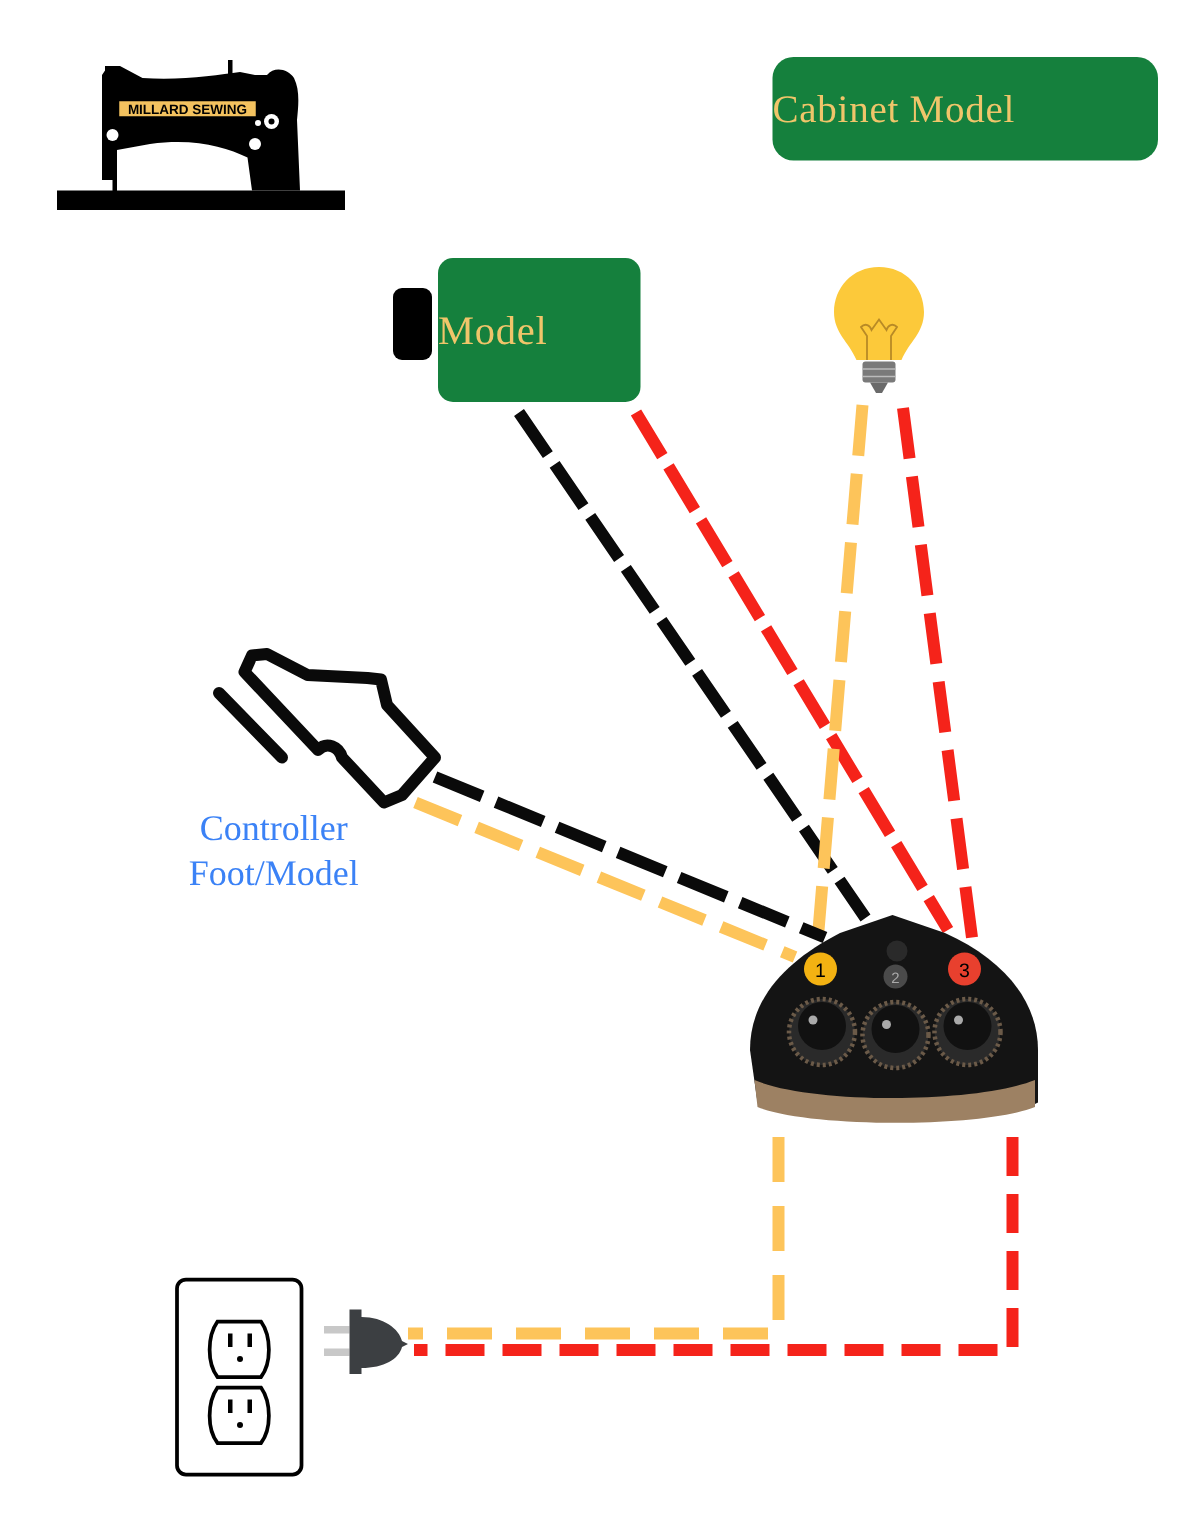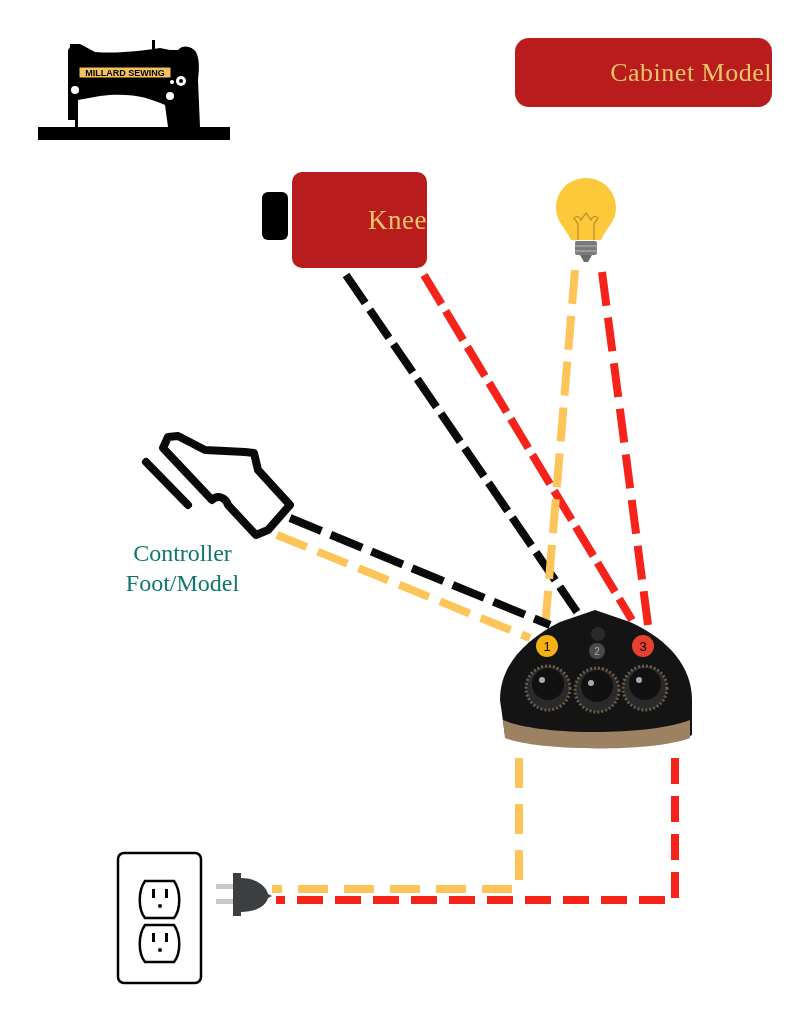--- a/index.html
+++ b/index.html
@@ -1,21 +1,21 @@
 <!DOCTYPE html>
 <html><head>
   <meta charset="utf-8">
   <style>
     html, body { margin: 0; padding: 0; background: #ffffff; }
     body { width: 791px; height: 1024px; position: relative; overflow: hidden;
            font-family: "DejaVu Serif", serif; }
     #diagram { position: absolute; left: 0; top: 0; width: 791px; height: 1024px; }
     .badge {
-      position: absolute; background: #b91c1c; border-radius: 14px;
-      display: flex; align-items: center; justify-content: flex-end;
+      position: absolute; background: #15803d; border-radius: 14px;
+      display: flex; align-items: center; justify-content: flex-start;
       font-family: "Liberation Serif", serif; letter-spacing: 0.5px;
     }
     #model-badge { left: 515px; top: 38px; width: 257px; height: 69px; font-size: 26px; }
     #motor-body { left: 292px; top: 172px; width: 135px; height: 96px; border-radius: 10px; font-size: 27px; }
     #motor-cap { position: absolute; left: 262px; top: 192px; width: 26px; height: 48px; background: #000; border-radius: 6px; }
     .label-text { position: absolute; font-family: "Liberation Serif", serif; font-size: 24px; line-height: 30px; }
     #controller-label { left: 110px; top: 538px; text-align: center; width: 145px; }
   </style>
 </head>
 <body>
@@ -113,19 +113,19 @@
     <path d="M233 873 L241 873 L241 878 C256 878 266 886 268 894 L272 896 L268 898 C266 906 256 912 241 912 L241 916 L233 916 Z" fill="#3c3f42"></path>
   </g>
 </svg>
 
 <div id="model-badge" class="badge">
   <span style="color:#f0c56a">Cabinet Model</span>
 </div>
 
 <div id="motor-cap"></div>
 <div id="motor-body" class="badge">
-  <span style="color:#f0c56a">Knee</span>
+  <span style="color:#f0c56a">Model</span>
 </div>
 
-<div id="controller-label" class="label-text" style="color:#0f766e">
+<div id="controller-label" class="label-text" style="color:#3b82f6">
   <div>Controller</div>
   <div>Foot/Model</div>
 </div>
 
 </body></html>

